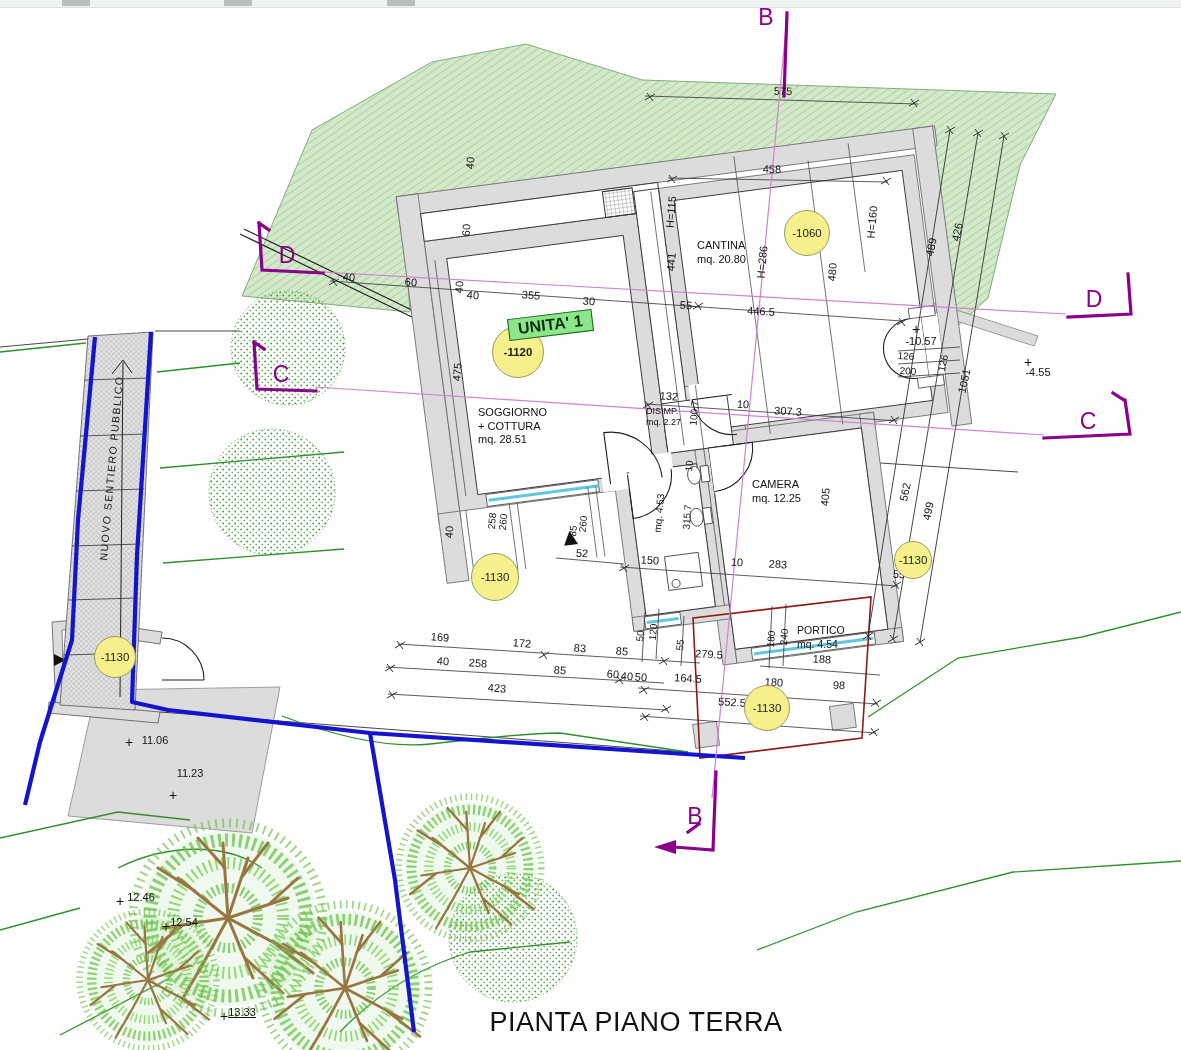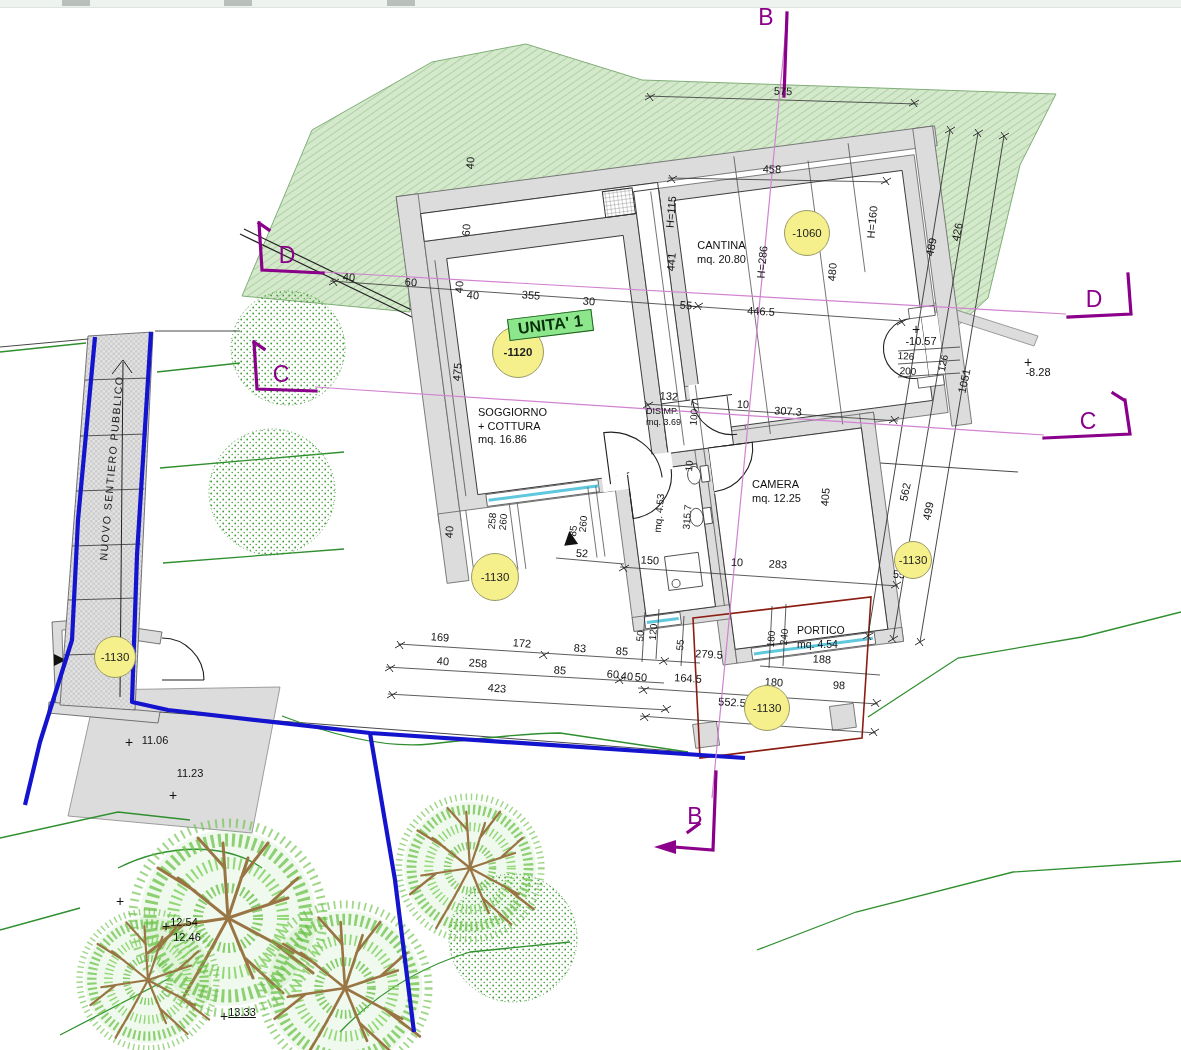--- a/index.html
+++ b/index.html
@@ -316,32 +316,32 @@
       <span class="dim" style="left: 478px; top: 663px; transform: translate(-50%, -50%) rotate(4deg);">258</span>
       <span class="dim" style="left: 560px; top: 670px; transform: translate(-50%, -50%) rotate(4deg);">85</span>
       <span class="dim" style="left: 613px; top: 674px; transform: translate(-50%, -50%) rotate(4deg);">60</span>
       <span class="dim" style="left: 627px; top: 676px; transform: translate(-50%, -50%) rotate(4deg);">40</span>
       <span class="dim" style="left: 641px; top: 677px; transform: translate(-50%, -50%) rotate(4deg);">50</span>
       <span class="dim" style="left: 497px; top: 688px; transform: translate(-50%, -50%) rotate(4deg);">423</span>
       <span class="dim" style="left: 688px; top: 678px; transform: translate(-50%, -50%) rotate(3deg);">164.5</span>
       <span class="dim" style="left: 774px; top: 682px; transform: translate(-50%, -50%) rotate(3deg);">180</span>
       <span class="dim" style="left: 839px; top: 685px; transform: translate(-50%, -50%) rotate(3deg);">98</span>
       <span class="dim" style="left: 732px; top: 702px; transform: translate(-50%, -50%) rotate(3deg);">552.5</span>
-      <span class="room" style="left: 697px; top: 239px; text-align: center;">
+      <span class="room" style="left: 697px; top: 239px;">
         <div>CANTINA</div>
         <div>mq. 20.80</div>
       </span>
       <span class="room" style="left: 478px; top: 406px;">
         <div>SOGGIORNO</div>
         <div>+ COTTURA</div>
-        <div>mq. 16.86</div>
+        <div>mq. 28.51</div>
       </span>
       <span class="room" style="left: 646px; top: 406px; font-size: 9px; line-height: 11px;">
         <div>DISIMP.</div>
-        <div>mq. 3.69</div>
+        <div>mq. 2.27</div>
       </span>
       <span class="room" style="left: 752px; top: 478px;">
         <div>CAMERA</div>
         <div>mq. 12.25</div>
       </span>
       <span class="room" style="left: 797px; top: 624px; font-size: 10.5px;">
         <div>PORTICO</div>
         <div>mq. 4.54</div>
       </span>
       <span class="elev" style="left: 807px; top: 233px; width: 44px; height: 44px;">-1060</span>
@@ -352,28 +352,29 @@
       <span class="elev" style="left: 767px; top: 708px; width: 44px; height: 44px;">-1130</span>
       <span class="secletter" style="left: 766px; top: 17px;">B</span>
       <span class="secletter" style="left: 695px; top: 816px;">B</span>
       <span class="secletter" style="left: 1088px; top: 421px;">C</span>
       <span class="secletter" style="left: 281px; top: 374px;">C</span>
       <span class="secletter" style="left: 287px; top: 255px;">D</span>
       <span class="secletter" style="left: 1094px; top: 299px;">D</span>
       <span class="cross" style="left: 916px; top: 329px;">+</span>
       <span class="spot" style="left: 921px; top: 341px;">-10.57</span>
       <span class="cross" style="left: 1028px; top: 362px;">+</span>
-      <span class="spot" style="left: 1038px; top: 372px;">-8.28</span>
+      <span class="spot" style="left: 1038px; top: 372px;">-4.55</span>
       <span class="cross" style="left: 129px; top: 742px;">+</span>
       <span class="spot" style="left: 155px; top: 740px;">11.06</span>
       <span class="cross" style="left: 173px; top: 795px;">+</span>
       <span class="spot" style="left: 190px; top: 773px;">11.23</span>
       <span class="cross" style="left: 120px; top: 901px;">+</span>
-      <span class="spot" style="left: 141px; top: 937px; margin-left: 46px;">12.46</span>
+      <span class="spot" style="left: 141px; top: 897px;">12.46</span>
       <span class="cross" style="left: 166px; top: 926px;">+</span>
       <span class="spot" style="left: 184px; top: 922px;">12.54</span>
       <span class="cross" style="left: 224px; top: 1016px;">+</span>
       <span class="spot" style="left: 242px; top: 1012px; text-decoration: underline;">13.33</span>
     </div>
 
   <div class="unit" style="left:508px;top:314px">UNITA' 1</div>
   <div class="pathlabel" style="left:111px;top:468px">NUOVO SENTIERO PUBBLICO</div>
+  <div class="title" style="left:636px;top:1022px">PIANTA PIANO TERRA</div>
 </div>
 
 </body></html>

